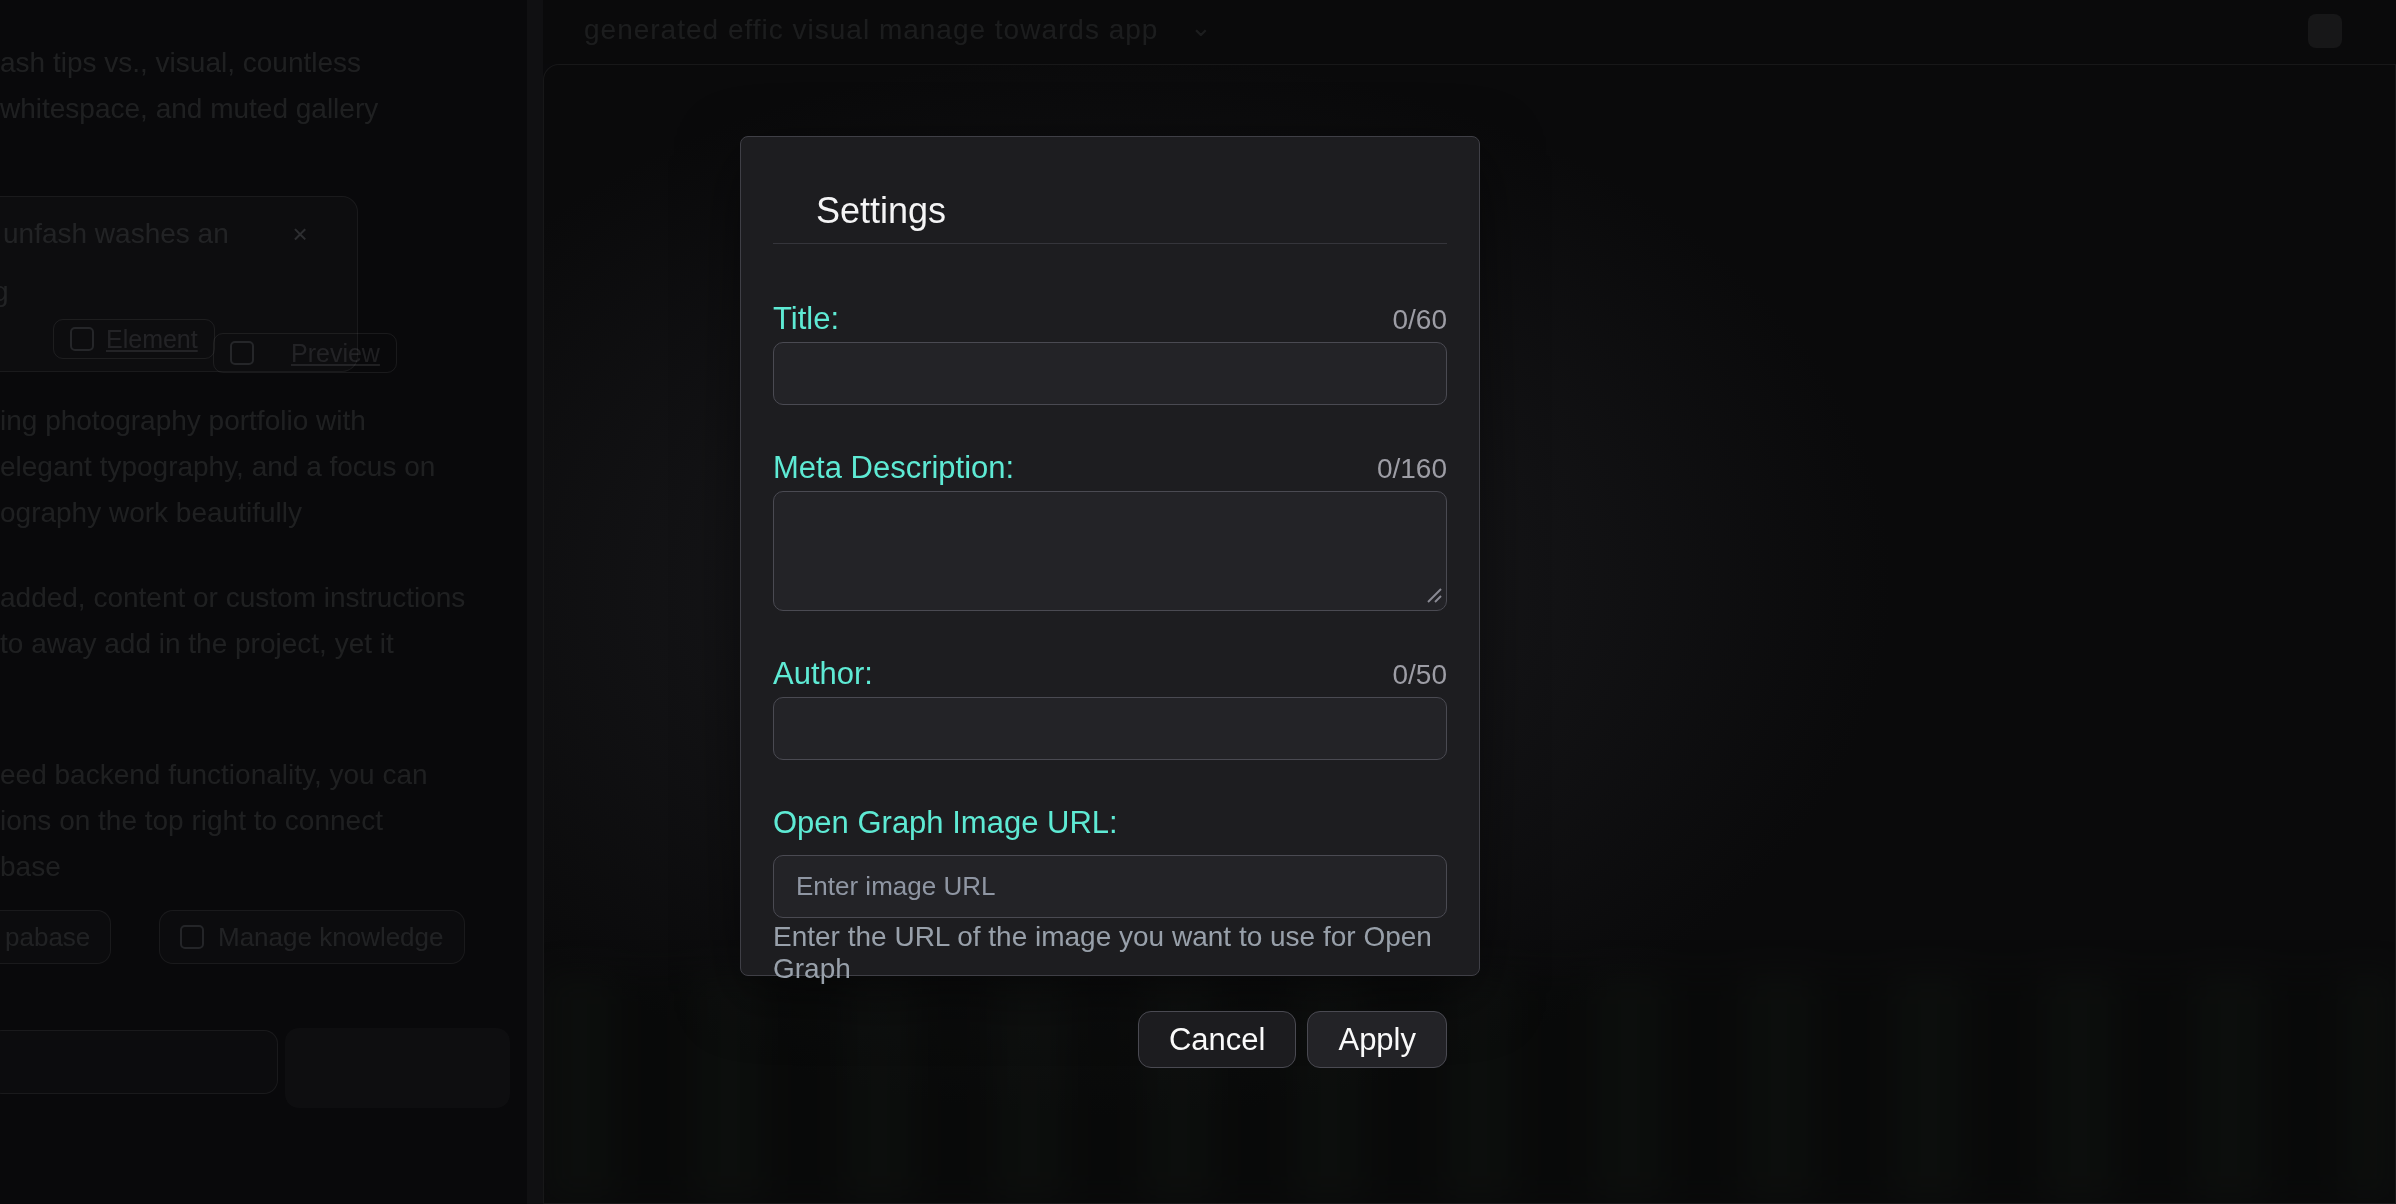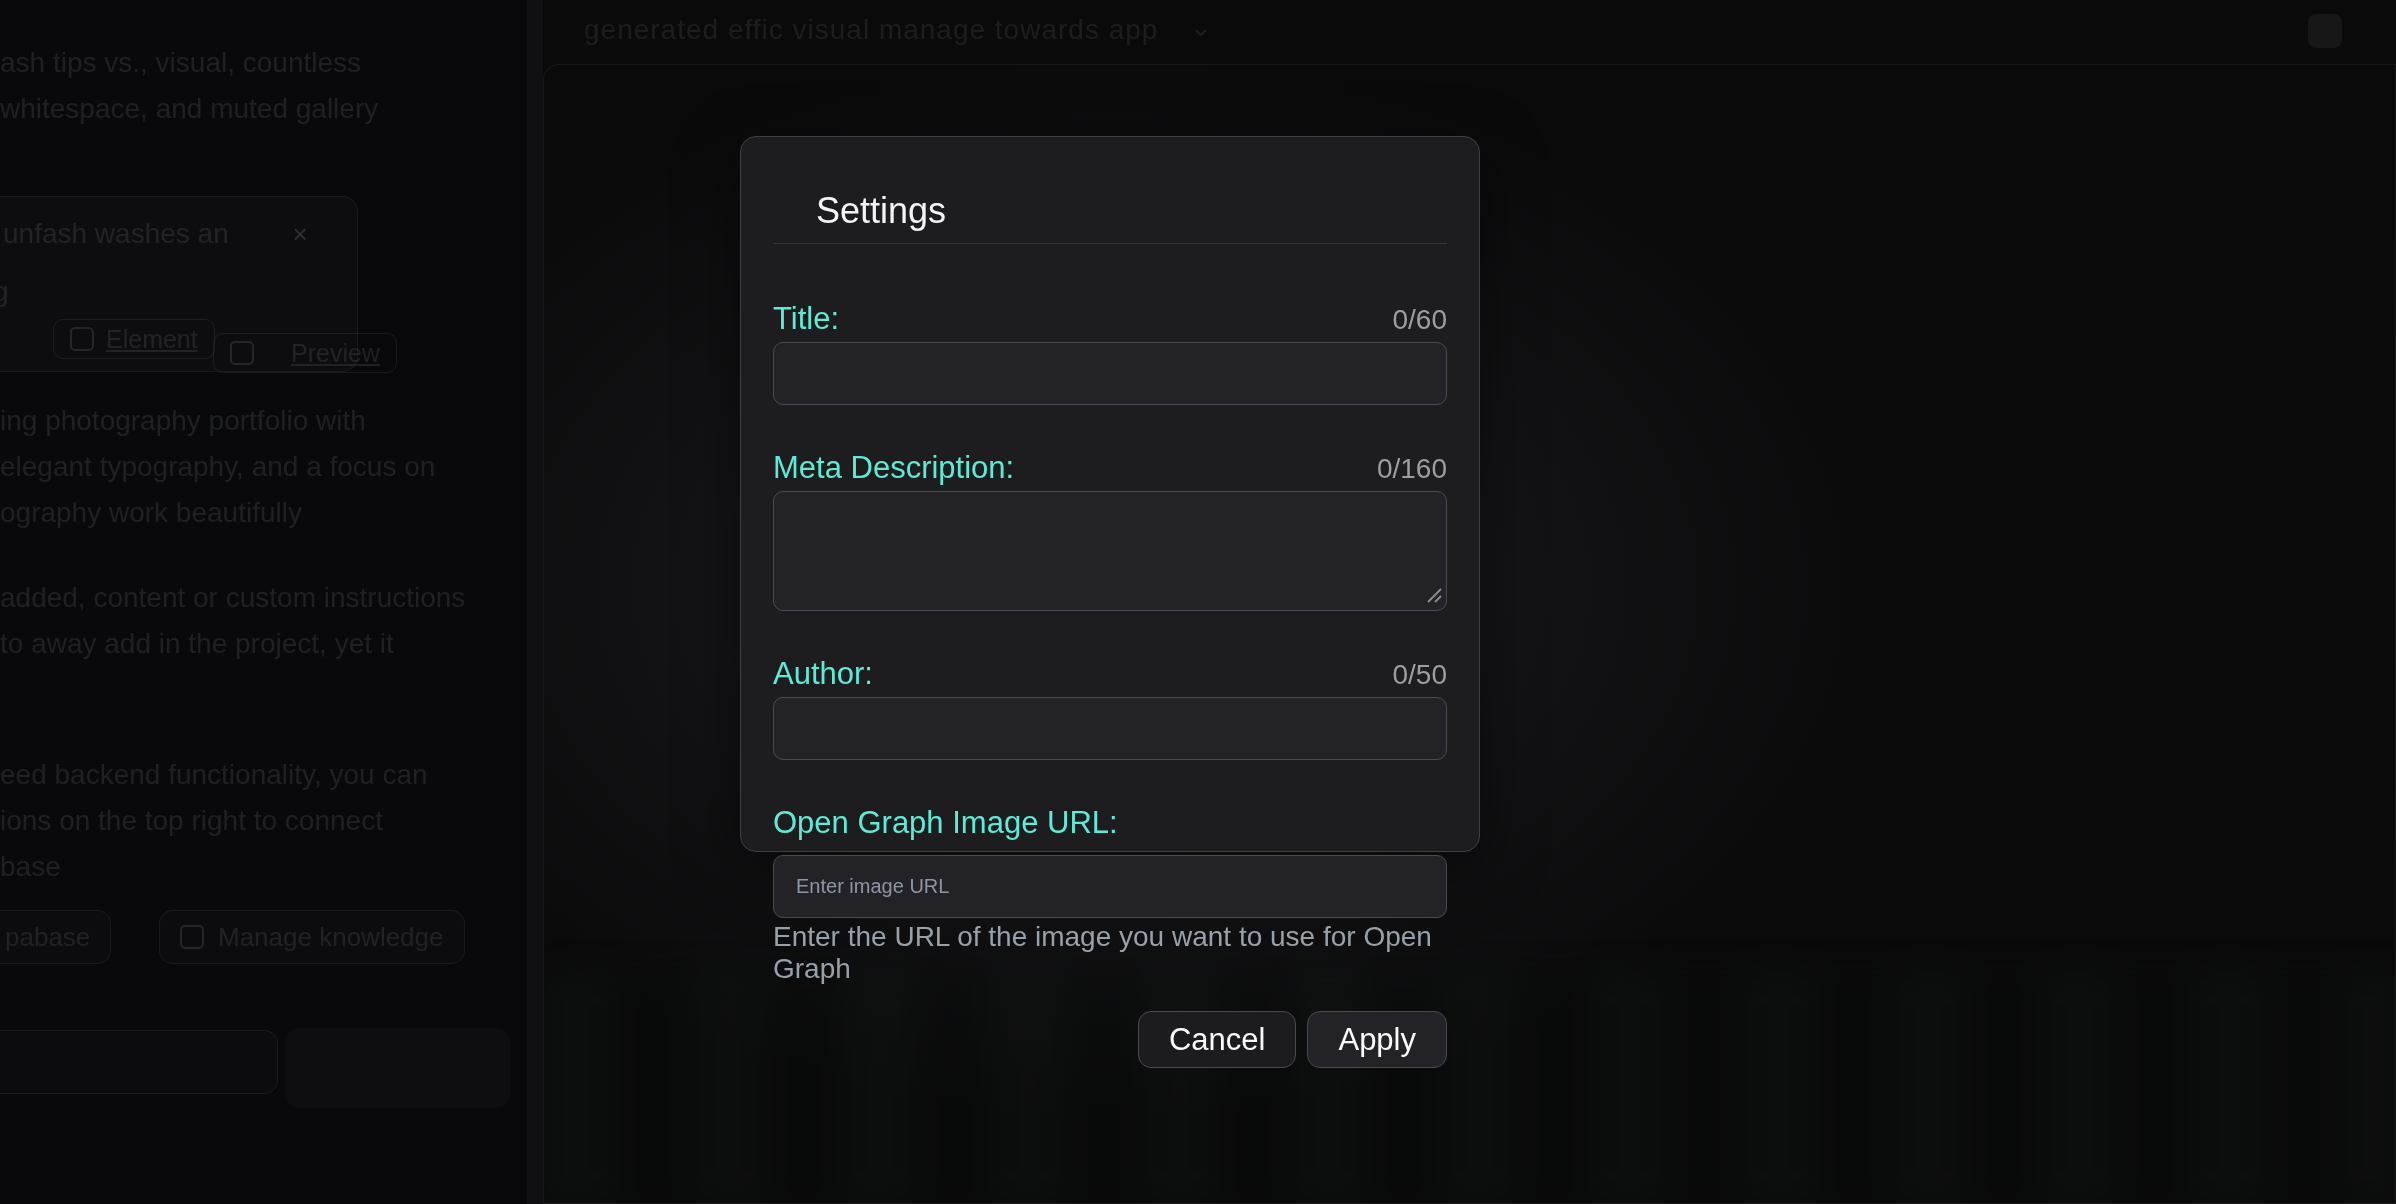--- a/index.html
+++ b/index.html
@@ -29,30 +29,30 @@
   .composer-panel{position:absolute;left:285px;top:1028px;width:225px;height:80px;border-radius:14px;background:rgba(255,255,255,0.025);}
 
   .main-panel{position:absolute;left:543px;top:64px;width:1853px;height:1140px;
               border:1px solid rgba(255,255,255,0.06);border-radius:16px 0 0 0;
               background:radial-gradient(1000px 680px at 567px 520px,#1e1e21 0%,#121214 45%,#0a0a0b 78%);overflow:hidden;}
   .forest{position:absolute;left:0;bottom:0;width:100%;height:230px;
           background:repeating-linear-gradient(90deg,rgba(18,24,18,0.55) 0 70px,rgba(6,9,6,0.55) 70px 150px);
           filter:blur(16px);opacity:0.55;}
 
   
-  .modal{position:absolute;left:740px;top:136px;width:740px;height:716px;background:#1d1d20;
-         border:1.5px solid #3f3f46;border-radius:16px;padding:0 32px;box-shadow:0 18px 60px rgba(0,0,0,0.5);}
+  .modal{position:absolute;left:740px;top:136px;width:740px;height:840px;background:#1d1d20;
+         border:1.5px solid #3f3f46;border-radius:8px;padding:0 32px;box-shadow:0 18px 60px rgba(0,0,0,0.5);}
   .modal-title{margin:52px 0 0 43px;font-size:36px;line-height:44px;font-weight:400;color:#f4f4f5;}
   .modal-divider{margin-top:10px;border:none;border-top:1px solid #35353b;}
   .field-row{display:flex;justify-content:space-between;align-items:baseline;margin-top:32px;}
   .field-row.first{margin-top:44px;}
   .field-label{font-size:31px;color:#5eead4;margin-top:13px;}
   .field-counter{font-size:28px;color:#9d9da5;}
   .tb{display:block;width:100%;margin-top:5px;background:#232327;border:1px solid #4a4a52;border-radius:10px;
-      color:#e4e4e7;font-size:20px;padding:0 22px;outline:none;}
+      color:#e4e4e7;font-size:26px;padding:0 22px;outline:none;}
   input.tb{height:63px;}
   .ta-wrap{position:relative;margin-top:5px;}
   textarea.tb{height:120px;resize:none;margin-top:0;padding-top:14px;}
   .resize-handle{position:absolute;right:5px;bottom:8px;}
   .url-input{height:77px;margin-top:14px;}
   .url-input::placeholder{color:#8f96a3;opacity:1;}
   .help-text{margin-top:3px;font-size:28px;color:#98a0aa;}
   .btn-row{display:flex;justify-content:flex-end;gap:11px;margin-top:26px;}
   .btn{height:57px;padding:12px 30px;border-radius:13px;border:1.5px solid #4a4a52;font-size:31px;color:#fafafa;
        display:flex;align-items:center;cursor:pointer;}

